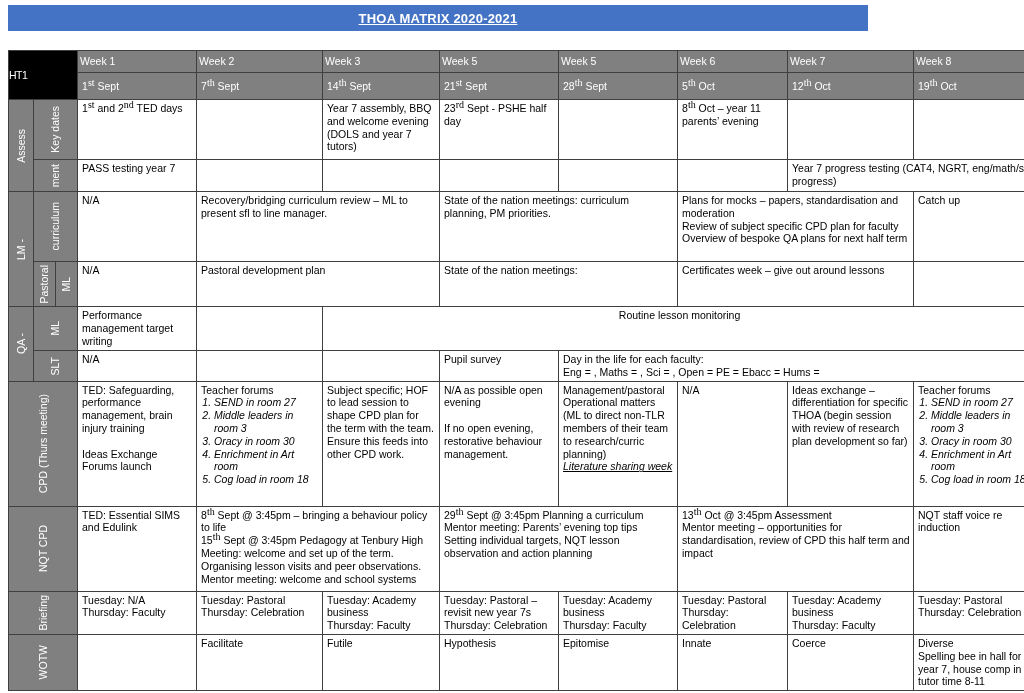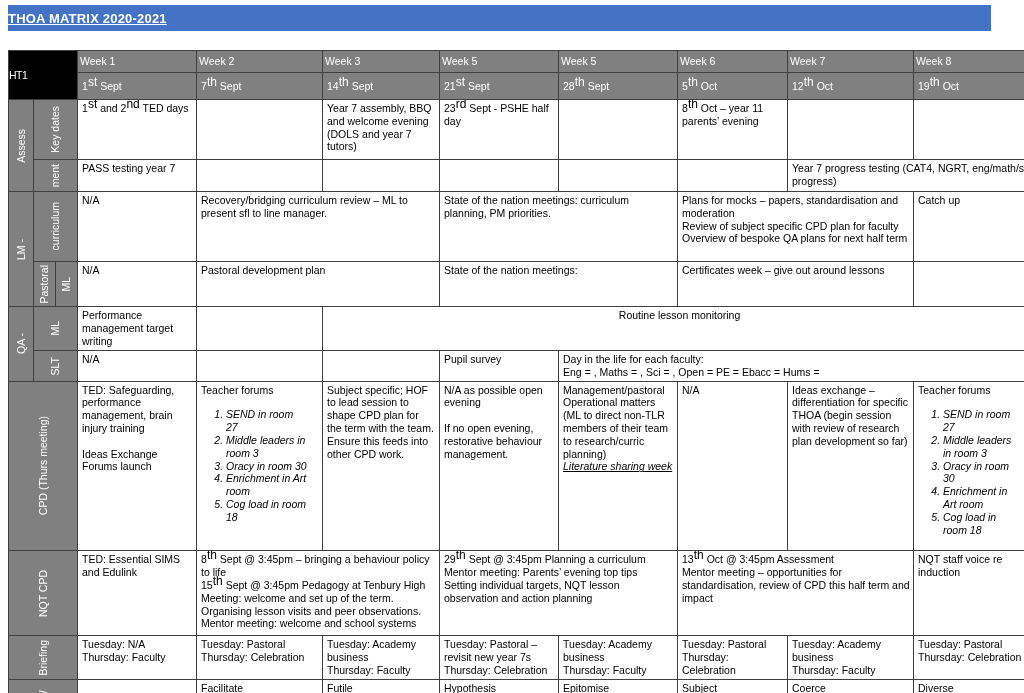--- a/index.html
+++ b/index.html
@@ -6,23 +6,23 @@
   html,body{margin:0;padding:0;background:#ffffff;}
   body{
     width:1024px;height:693px;
     font-family:"Liberation Sans", sans-serif;
     font-size:11px;color:#000;
     -webkit-font-smoothing:antialiased;
     overflow:hidden;
   }
   
   #title-banner{
-    position:absolute;left:8px;top:5px;width:983px;height:26px;
+    position:absolute;left:8px;top:5px;width:860px;height:26px;
     background:#4472C4;
-    display:flex;align-items:center;justify-content:flex-start;
+    display:flex;align-items:center;justify-content:center;
   }
   #title-banner .title-text{
     color:#ffffff;font-weight:bold;font-size:13px;
     text-decoration:underline;letter-spacing:.2px;
   }
 
   
   #matrix{
     position:absolute;left:8px;top:50px;
     border-collapse:collapse;
@@ -72,23 +72,23 @@
   .rot .rv{
     display:block;
     writing-mode:vertical-rl;
     transform:rotate(180deg);
     margin:0 auto;
     line-height:1;
   }
   .body-cell{background:#ffffff;}
   .center{text-align:center !important;}
   .ital{font-style:italic;text-decoration:underline;}
-  .numlist{margin:12px;padding:0 0 0 13px;font-style:italic;}
+  .numlist{margin:0;padding:0 0 0 13px;font-style:italic;}
   .numlist li{font-size:10.5px;line-height:1.22;}
-  sup{font-size:12px;vertical-align:super;line-height:0;}
+  sup{font-size:10px;vertical-align:super;line-height:0;font-family:Liberation Serif, serif;}
   .nowrapline{display:block;}
 </style>
 </head>
 <body>
 
 <div id="title-banner">
   <span class="title-text">THOA MATRIX 2020-2021</span>
 </div>
 
 <table id="matrix">
@@ -264,18 +264,18 @@
 
   <tr style="height:55px">
     <td class="rot" colspan="3">
       <span class="rv">WOTW</span>
     </td>
     <td class="body-cell"></td>
     <td class="body-cell">Facilitate</td>
     <td class="body-cell">Futile</td>
     <td class="body-cell">Hypothesis</td>
     <td class="body-cell">Epitomise</td>
-    <td class="body-cell">Subject</td>
+    <td class="body-cell">Innate</td>
     <td class="body-cell">Coerce</td>
     <td class="body-cell">Diverse<br>Spelling bee in hall for year 7, house comp in tutor time 8-11</td>
   </tr>
 </tbody>
   </table>
 
 </body></html>

